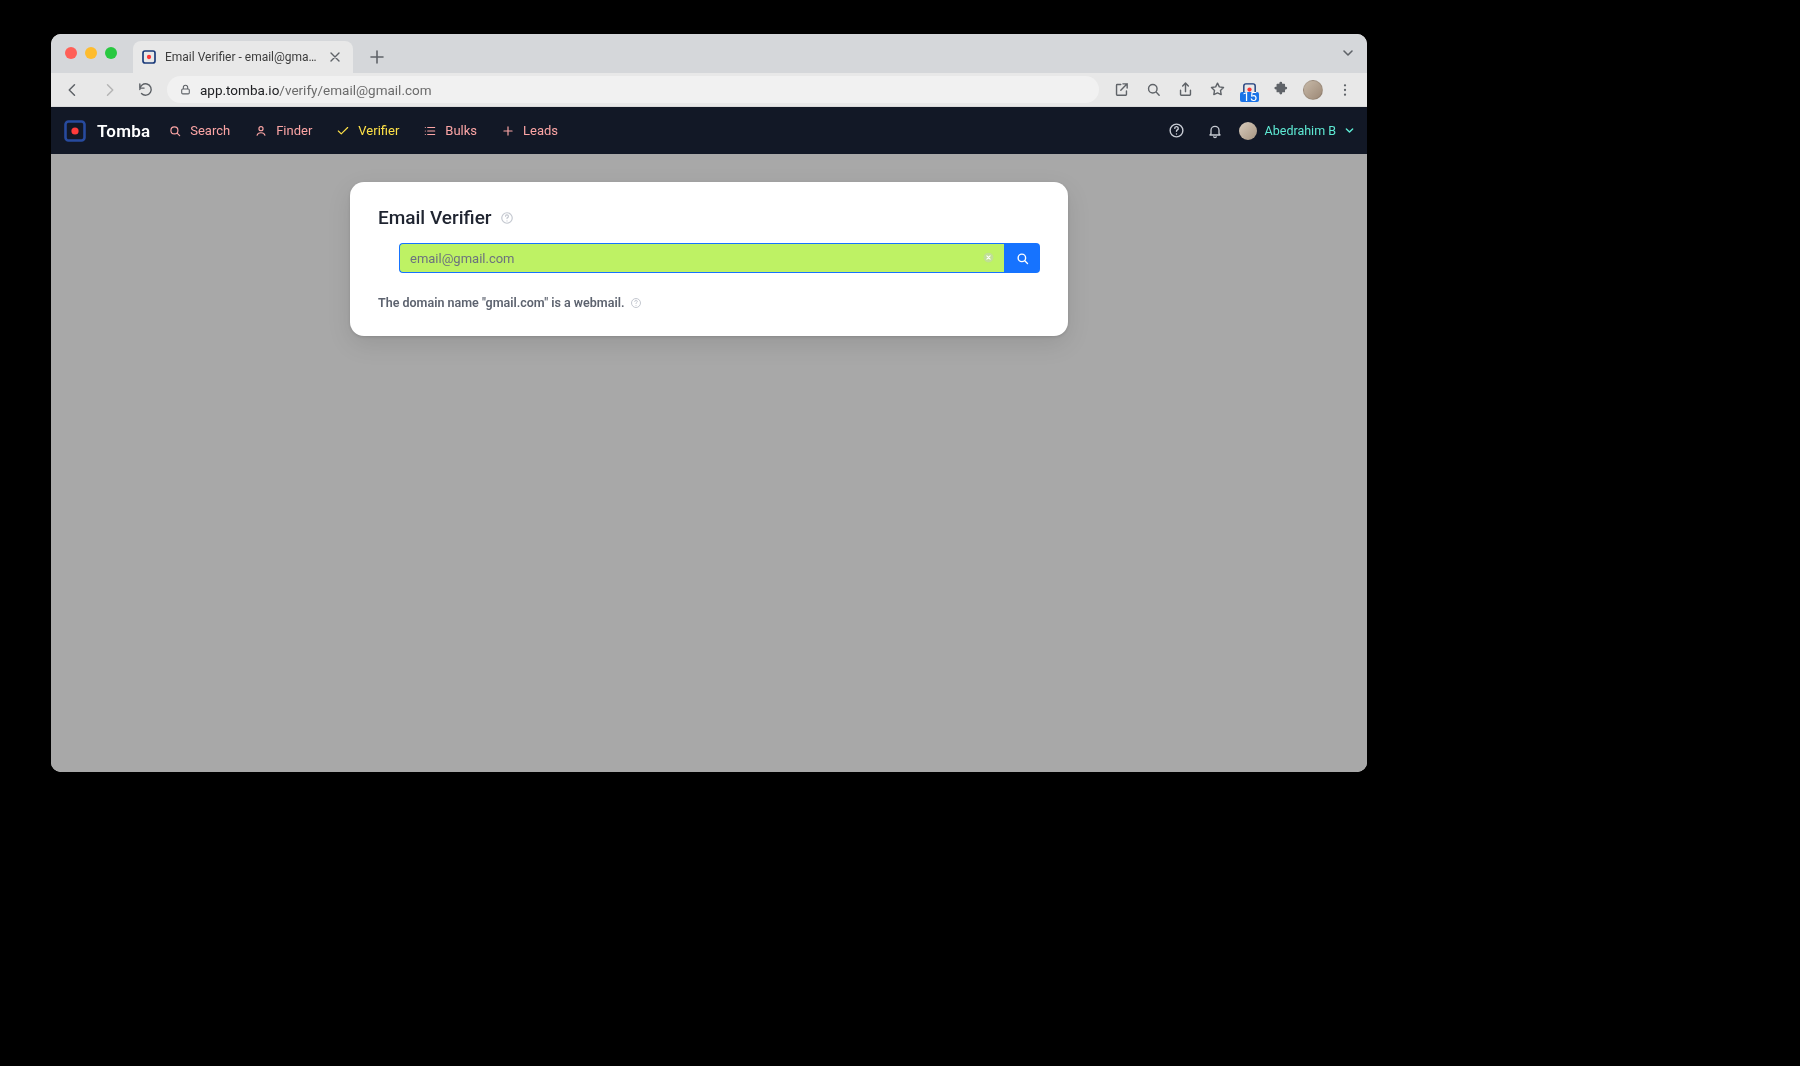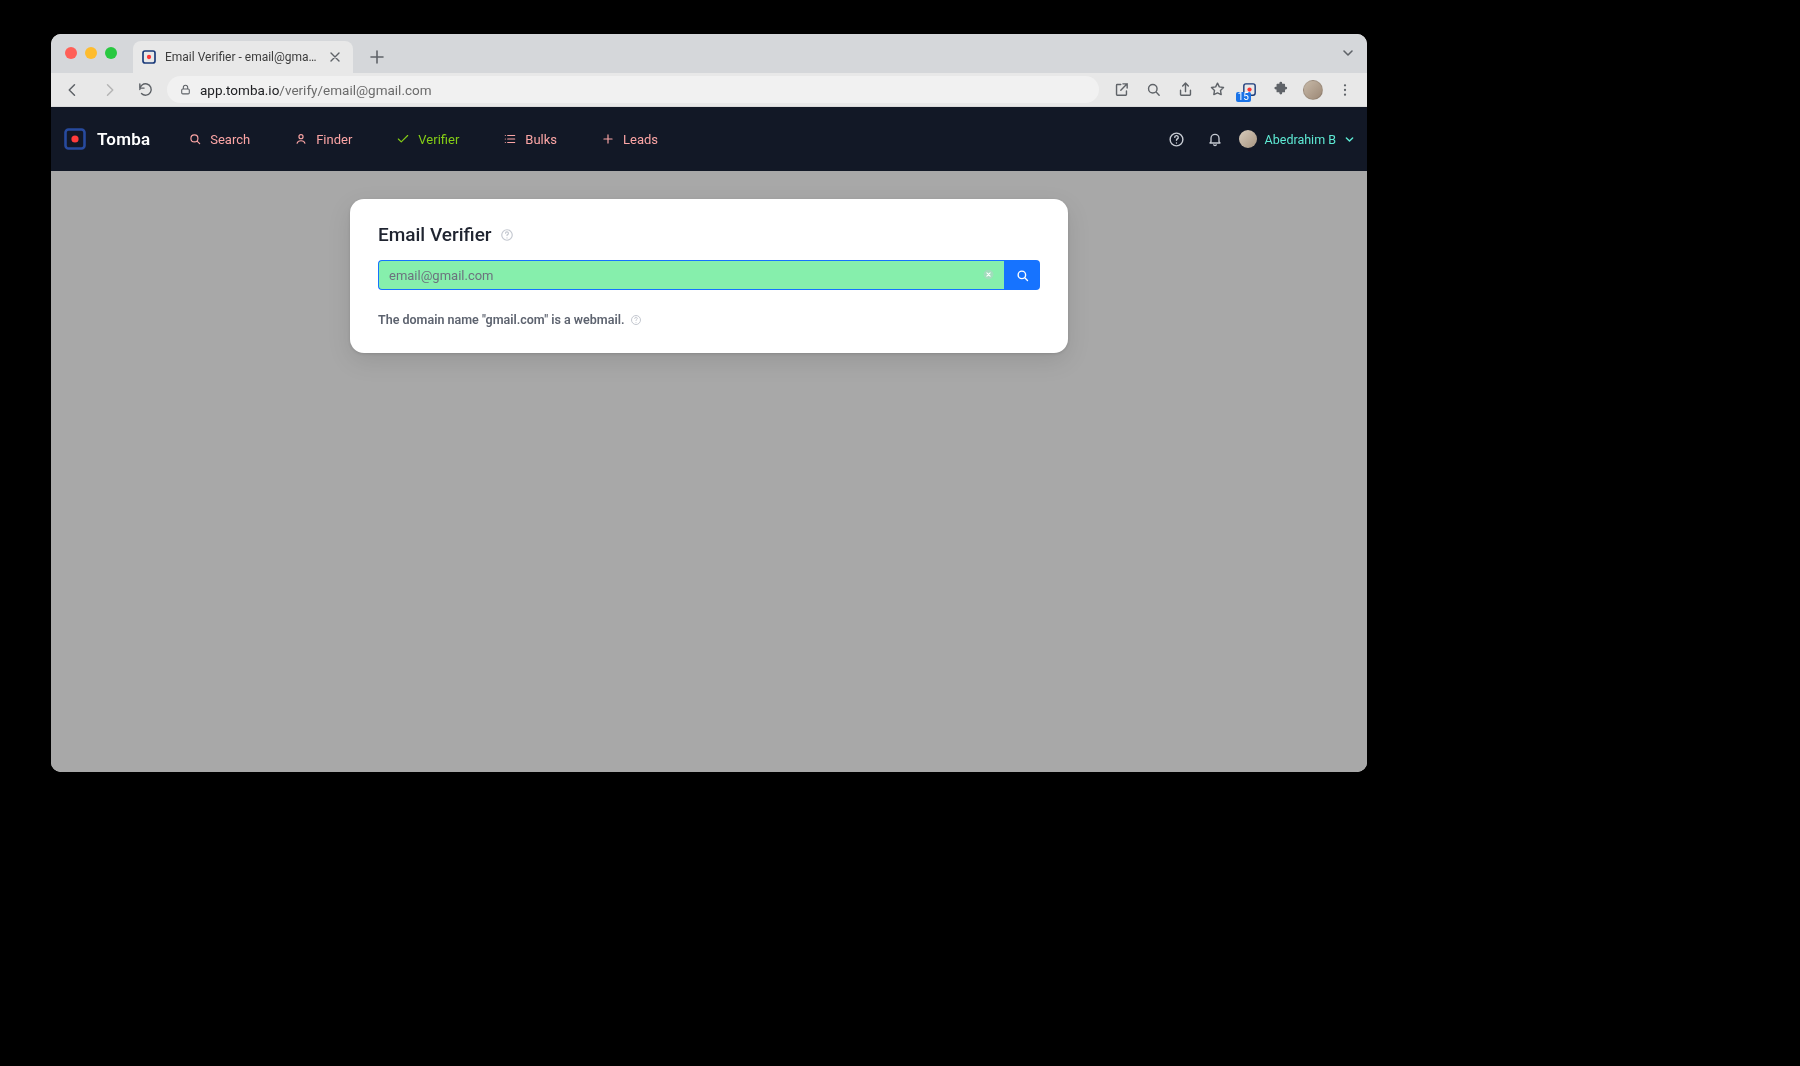--- a/index.html
+++ b/index.html
@@ -22,45 +22,45 @@
   .addrbar { height:34px; background:#e8e8e8; display:flex; align-items:center; padding:0 8px; gap:8px; border-bottom:1px solid rgba(0,0,0,.06); }
   .navbtn { width:28px; height:28px; display:flex; align-items:center; justify-content:center; color:#5f6368; border-radius:50%; }
   .navbtn.disabled { color:#b5b5b5; }
   .urlbox { flex:1; height:27px; background:#f1f1f1; border-radius:14px; display:flex; align-items:center; padding:0 12px; gap:8px; font-size:13.5px; color:#202124; }
   .urlbox .lock { color:#5f6368; }
   .urlbox .domain { color:#202124; }
   .urlbox .path { color:#6b6b6b; }
   .addr-actions { display:flex; align-items:center; gap:4px; }
   .addr-actions .ic { width:28px; height:28px; display:flex; align-items:center; justify-content:center; color:#5f6368; cursor:pointer; border-radius:4px; }
   .ext-badge { position:relative; }
-  .ext-badge .b { position:absolute; right:12px; bottom:2px; background:#1a73e8; color:#fff; font-size:10px; line-height:10px; padding:0 2px; border-radius:2px; }
+  .ext-badge .b { position:absolute; right:4px; bottom:2px; background:#1a73e8; color:#fff; font-size:13px; line-height:10px; padding:0 2px; border-radius:2px; }
   .avatar-sm { width:20px; height:20px; border-radius:50%; background:linear-gradient(135deg,#c7b9a8,#9c8876); border:1px solid rgba(0,0,0,.1); }
 
   
   .content { position:absolute; top:73px; left:0; right:0; bottom:0; background:#a8a8a8; }
 
   
-  .appnav { height:64px; background:#121826; display:flex; align-items:center; padding:0 12px; gap:20px; color:#aeb4c0; font-size:13px; }
+  .appnav { height:47px; background:#121826; display:flex; align-items:center; padding:0 12px; gap:0; color:#aeb4c0; font-size:13px; }
   .brand { display:flex; align-items:center; gap:10px; margin-right:6px; }
   .brand-logo { width:24px; height:24px; }
   .brand-name { color:#fff; font-weight:600; font-size:17px; letter-spacing:.2px; }
   .navitem { display:flex; align-items:center; gap:8px; padding:0 12px; height:47px; cursor:pointer; color:#fca5a5; }
-  .navitem.active { color:#84cc16; }
+  .navitem.active { color:#fde047; }
   .nav-right { margin-left:auto; display:flex; align-items:center; gap:10px; }
   .nav-ic { width:28px; height:28px; display:flex; align-items:center; justify-content:center; color:#c6cad2; cursor:pointer; }
   .user { display:flex; align-items:center; gap:8px; color:#5eead4; font-size:12.5px; cursor:pointer; }
   .user .uavatar { width:18px; height:18px; border-radius:50%; background:linear-gradient(135deg,#d8ccbd,#a79581); }
 
   
   .panel-wrap { display:flex; justify-content:center; padding-top:28px; }
   .panel { width:718px; background:#fff; border-radius:14px; padding:24px 28px 26px; box-shadow:0 1px 3px rgba(0,0,0,.12),0 8px 24px rgba(0,0,0,.10);}
   .panel h1 { font-size:19px; font-weight:500; color:#1f2430; display:flex; align-items:center; gap:8px;}
   .h-help { width:14px; height:14px; color:#c4c8d0; }
   .searchrow { display:flex; margin-top:14px; }
-  .email-input { flex:1; height:30px; border:1px solid #1673ff; border-right:none; border-radius:4px 0 0 4px; padding:0 28px 0 10px; font-size:13px; color:#6c727e; outline:none; background:#86efac; }
+  .email-input { flex:1; height:30px; border:1px solid #1673ff; border-right:none; border-radius:4px 0 0 4px; padding:0 28px 0 10px; font-size:13px; color:#6c727e; outline:none; background:#bef264;margin-left:21px; }
   .input-wrap { position:relative; flex:1; display:flex; }
   .clear-ic { position:absolute; right:8px; top:50%; transform:translateY(-50%); width:14px; height:14px; color:#c4c8d0; cursor:pointer; }
   .go-btn { width:36px; height:30px; background:#1673ff; border:none; border-radius:0 4px 4px 0; display:flex; align-items:center; justify-content:center; cursor:pointer; }
   .go-btn svg { color:#fff; }
   .result { margin-top:22px; font-size:12.5px; font-weight:600; color:#5d636f; display:flex; align-items:center; gap:6px; }
   .result .r-help { width:12px; height:12px; color:#c4c8d0; }
 
   svg { display:block; }
 </style>
 </head>

